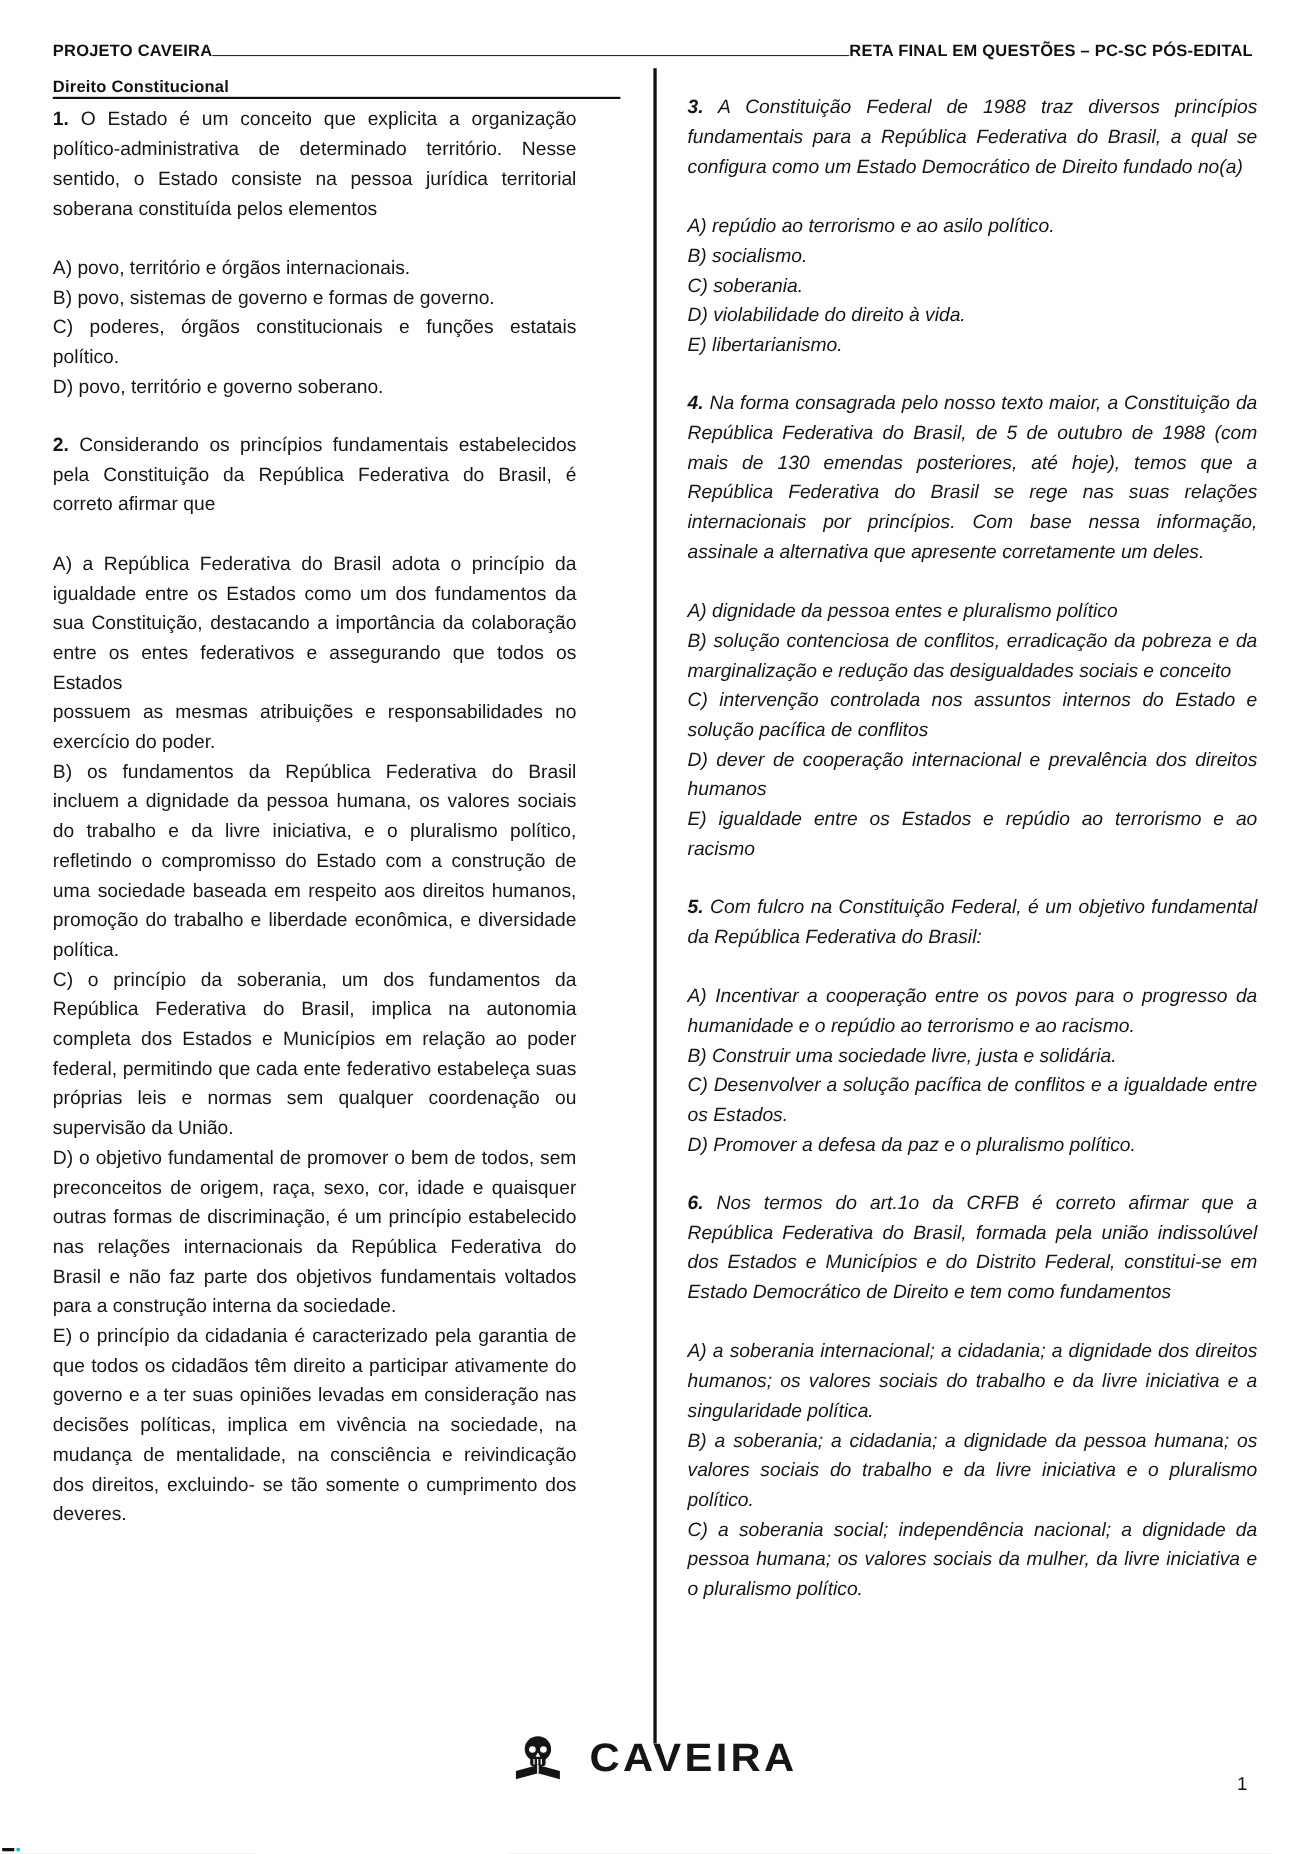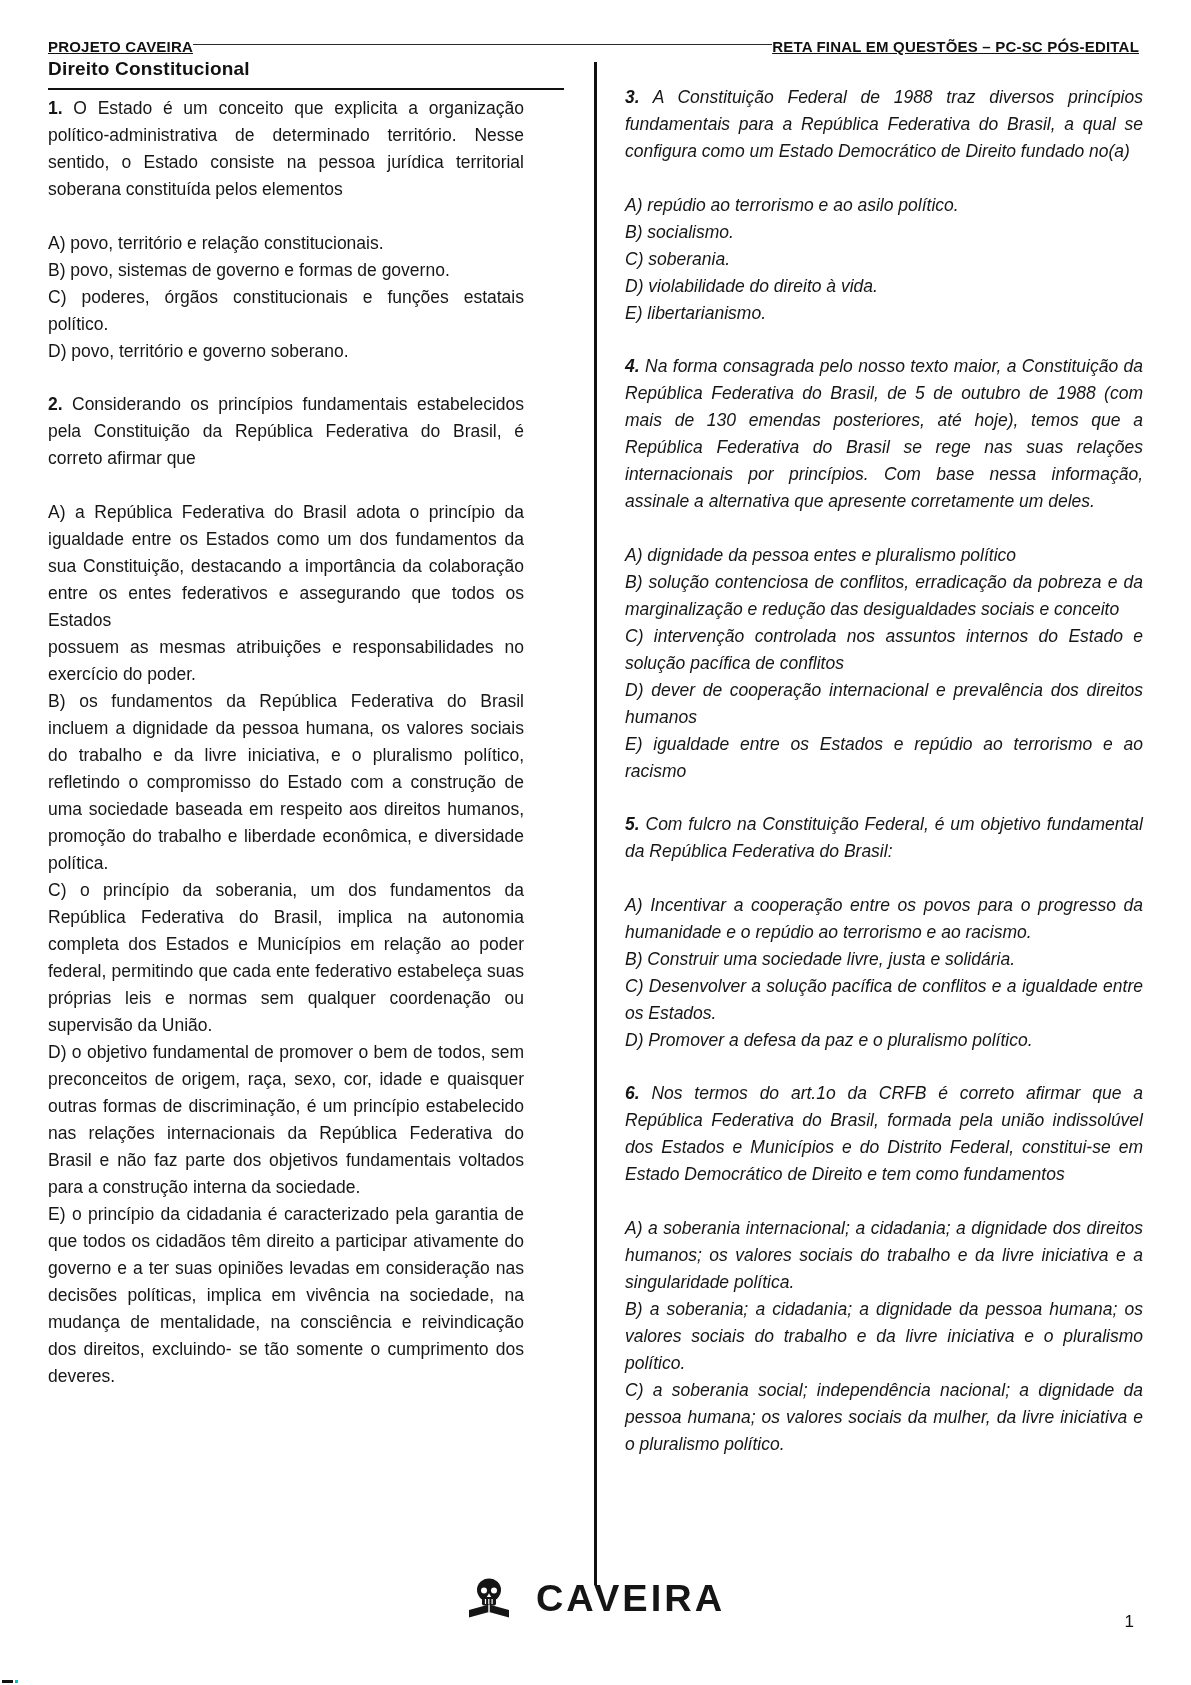--- a/index.html
+++ b/index.html
@@ -7,25 +7,25 @@
     position:relative;
     width:1191px;height:1685px;
     margin:0 auto;
     background:#ffffff;
     color:#111;
     font-family:"Liberation Sans", sans-serif;
     overflow:hidden;
   }
   
   .hdr{position:absolute;left:48px;top:38px;right:52px;}
-  .hdr-row{display:flex;align-items:center;text-decoration:underline;}
+  .hdr-row{display:flex;align-items:flex-end;}
   .hdr-left{font-weight:bold;font-size:15px;white-space:nowrap;letter-spacing:.2px;}
   .hdr-line{flex:1;border-bottom:1.8px solid #2a2a2a;margin:0 0 4px 0;}
   .hdr-right{font-weight:bold;font-size:15px;white-space:nowrap;letter-spacing:.2px;}
-  .subject{font-weight:bold;font-size:19px;margin-top:3px;letter-spacing:.2px;}
+  .subject{font-weight:bold;font-size:15px;margin-top:16px;letter-spacing:.2px;}
   .rule-thick{position:absolute;left:48px;top:88px;width:516px;border-top:2.5px solid #111;}
   .divider{position:absolute;left:594px;top:62px;bottom:100px;width:2.5px;background:#111;}
   
   .col{
     position:absolute;
     font-size:17.5px;line-height:27px;
     text-align:justify;
     color:#161616;
   }
   .col-left{left:48px;top:95px;width:476px;}
@@ -63,21 +63,21 @@
     </div>
     <div class="subject">Direito Constitucional</div>
   </div>
   <div class="rule-thick"></div>
   <div class="divider"></div>
 
   <div class="col col-left">
     <div class="question">
       <p class="stem"><b class="qnum">1.</b><span class="stem-text"> O Estado é um conceito que explicita a organização político-administrativa de determinado território. Nesse sentido, o Estado consiste na pessoa jurídica territorial soberana constituída pelos elementos</span></p>
       <div class="spacer"></div>
-      <p class="option">A) povo, território e relação constitucionais.</p>
+      <p class="option">A) povo, território e órgãos internacionais.</p>
       <p class="option">B) povo, sistemas de governo e formas de governo.</p>
       <p class="option">C) poderes, órgãos constitucionais e funções estatais político.</p>
       <p class="option">D) povo, território e governo soberano.</p>
     </div>
     <div class="question">
       <p class="stem"><b class="qnum">2.</b><span class="stem-text"> Considerando os princípios fundamentais estabelecidos pela Constituição da República Federativa do Brasil, é correto afirmar que</span></p>
       <div class="spacer"></div>
       <p class="option">A) a República Federativa do Brasil adota o princípio da igualdade entre os Estados como um dos fundamentos da sua Constituição, destacando a importância da colaboração entre os entes federativos e assegurando que todos os Estados
 possuem as mesmas atribuições e responsabilidades no exercício do poder.</p>
       <p class="option">B) os fundamentos da República Federativa do Brasil incluem a dignidade da pessoa humana, os valores sociais do trabalho e da livre iniciativa, e o pluralismo político, refletindo o compromisso do Estado com a construção de uma sociedade baseada em respeito aos direitos humanos, promoção do trabalho e liberdade econômica, e diversidade política.</p>

